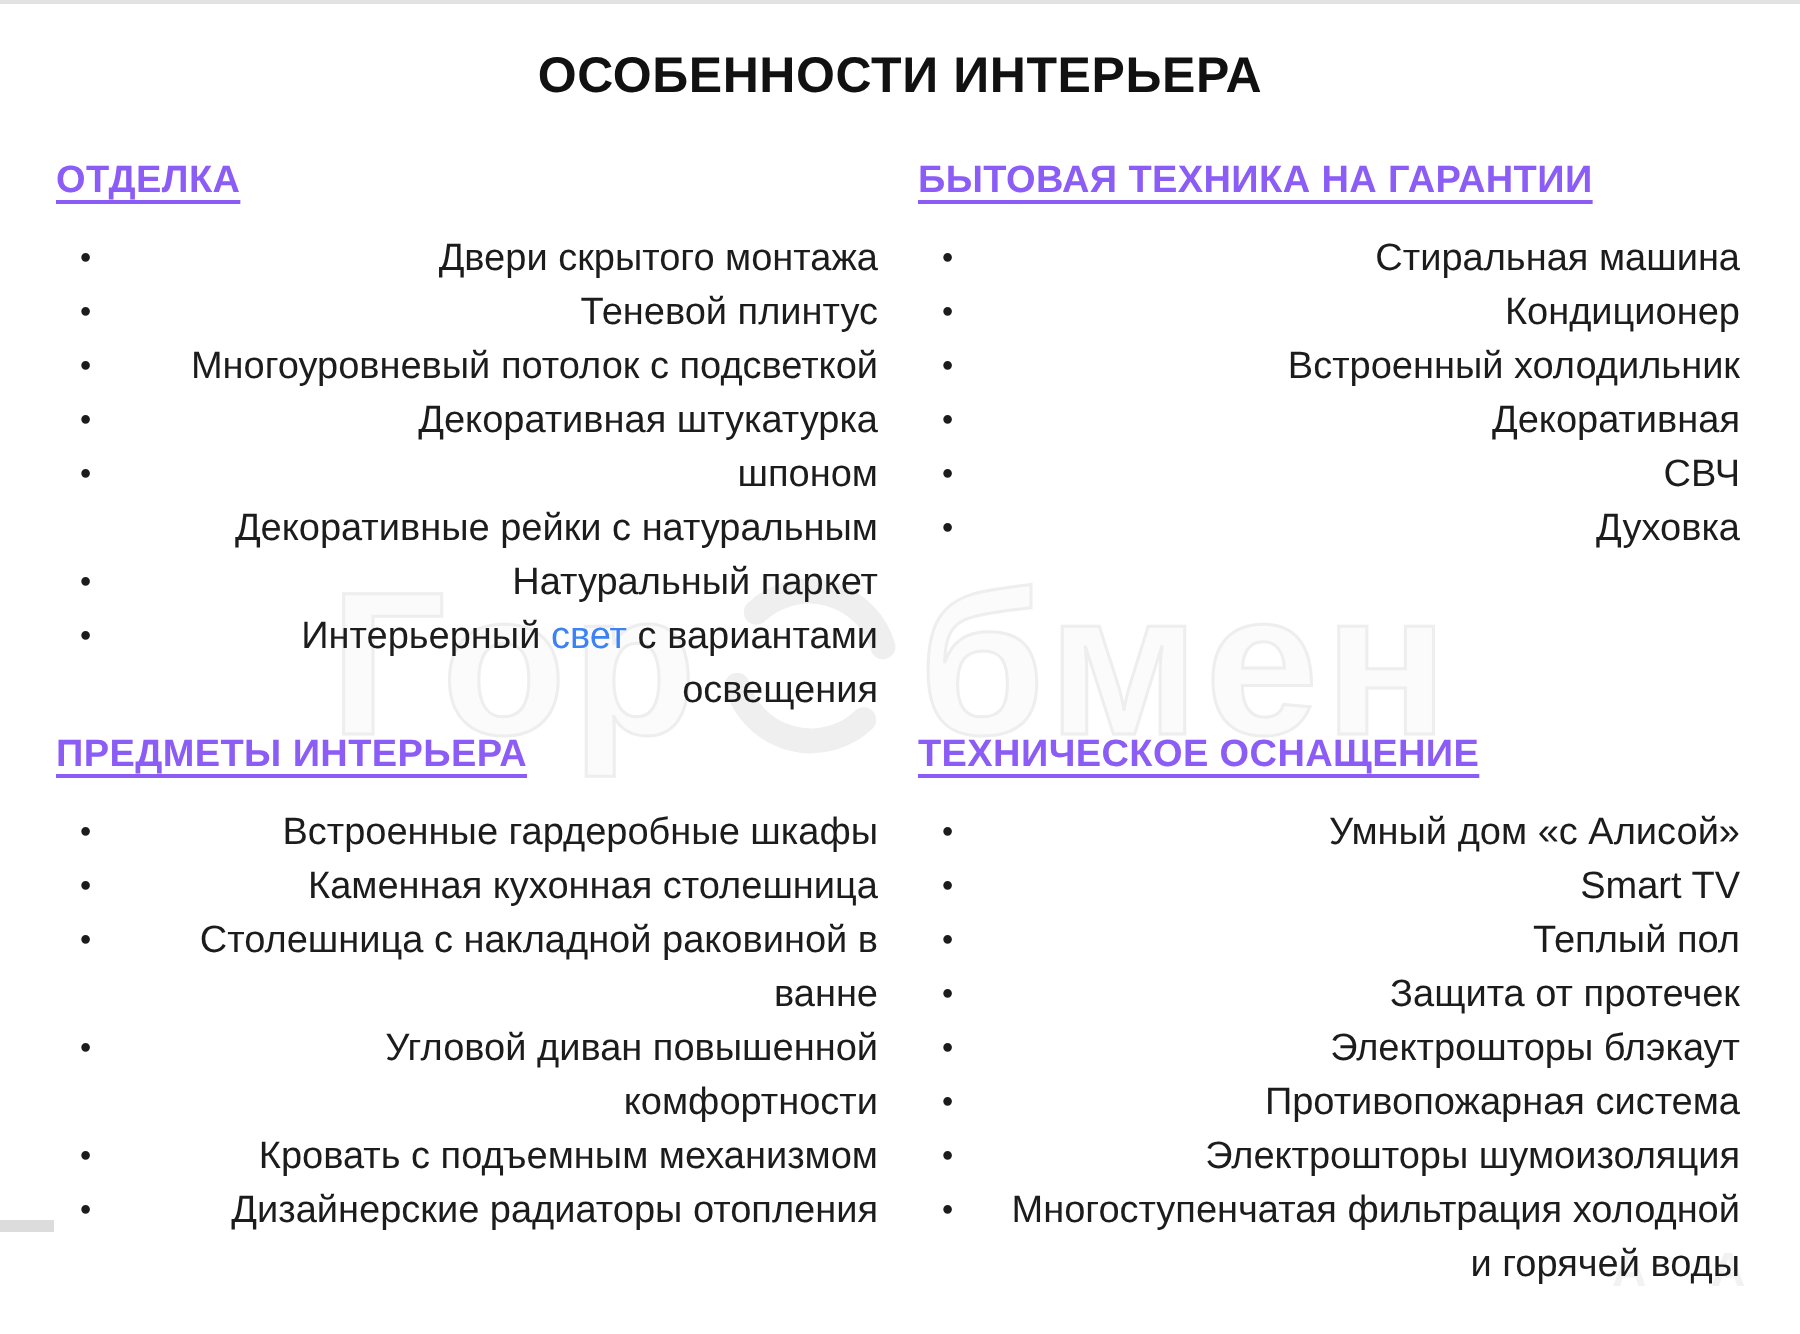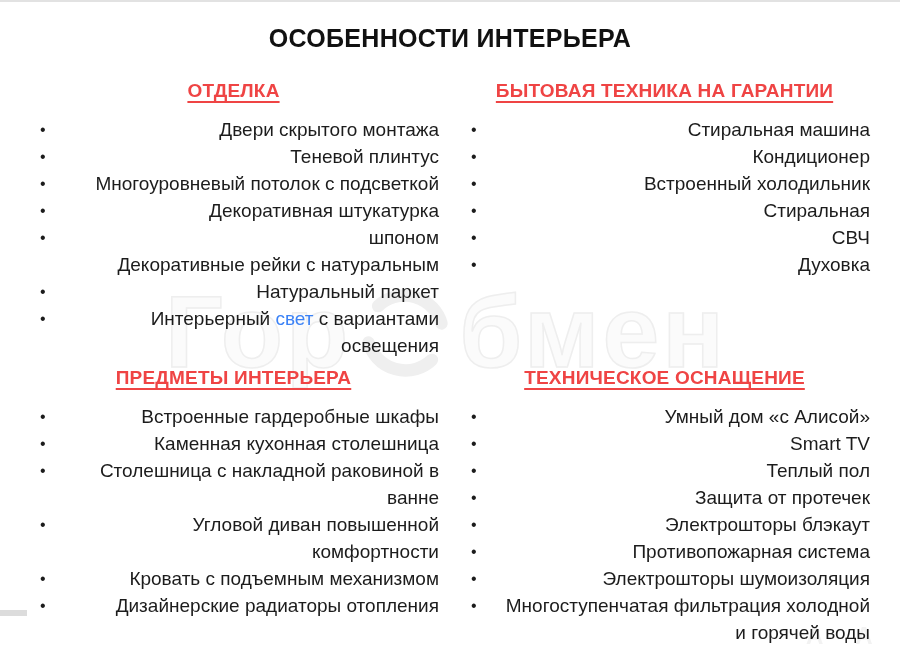--- a/index.html
+++ b/index.html
@@ -45,22 +45,22 @@
     column-gap: 20px;
     row-gap: 8px;
     padding: 0 30px 0 28px;
     margin-top: 27px;
     align-items: start;
   }
   .col-section { min-width: 0; }
   .heading {
     font-size: 19px;
     font-weight: 700;
-    color: #ef4444;
-    text-align: center;
+    color: #8b5cf6;
+    text-align: left;
     margin: 0 0 14px 0;
     text-decoration: underline;
     text-decoration-thickness: 2px;
     text-underline-offset: 4px;
     letter-spacing: 0.2px;
   }
   .items {
     list-style: none;
     margin: 0;
     padding: 0 0 0 12px;
@@ -212,21 +212,21 @@
   </li>
           <li class="item">
     <span class="bullet">•</span>
     <span class="text">
               <span class="line">Встроенный холодильник</span>
             </span>
   </li>
           <li class="item">
     <span class="bullet">•</span>
     <span class="text">
-              <span class="line">Стиральная</span>
+              <span class="line">Декоративная</span>
             </span>
   </li>
           <li class="item">
     <span class="bullet">•</span>
     <span class="text">
               <span class="line">СВЧ</span>
             </span>
   </li>
           <li class="item">
     <span class="bullet">•</span>

